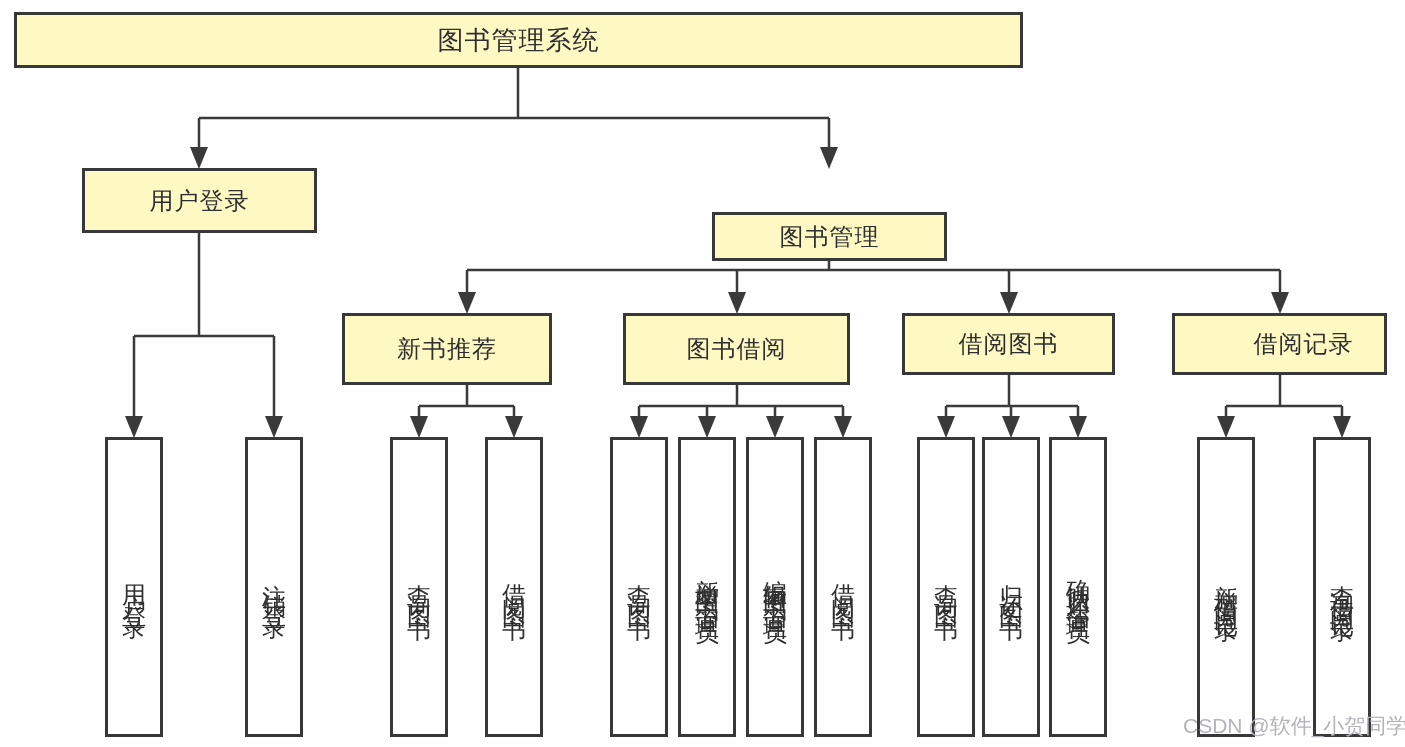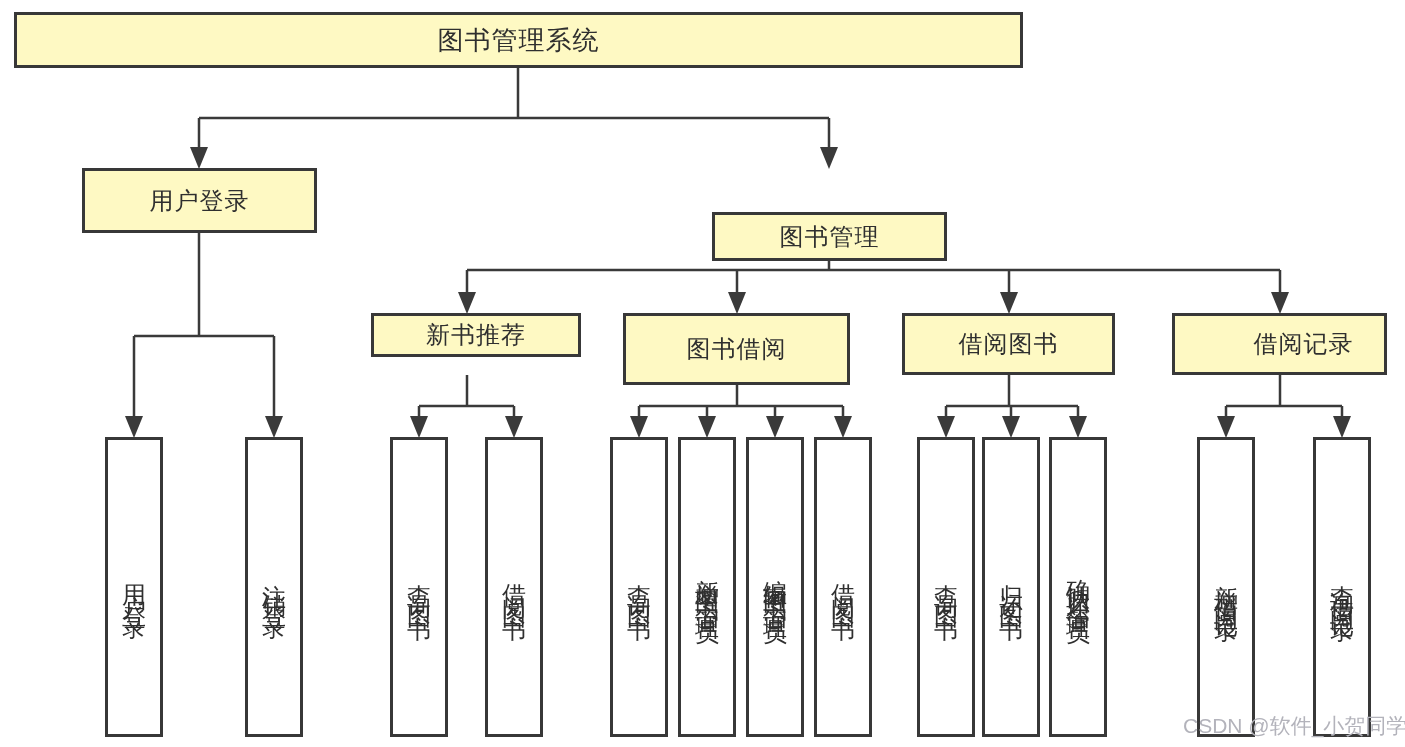--- a/index.html
+++ b/index.html
@@ -96,21 +96,21 @@
       <polygon points="1217,416 1235,416 1226,438"></polygon>
       <polygon points="1333,416 1351,416 1342,438"></polygon>
     </g>
   </svg>
 
   <div class="hbox root-box" style="left:14px; top:12px; width:1009px; height:56px;">图书管理系统</div>
 
   <div class="hbox" style="left:82px; top:168px; width:235px; height:65px;">用户登录</div>
   <div class="hbox" style="left:712px; top:168px; width:235px; height:49px;margin-top:44px;">图书管理</div>
 
-  <div class="hbox" style="left:371px; top:313px; width:210px; height:44px;">新书推荐</div>
+  <div class="hbox" style="left:342px; top:313px; width:210px; height:72px;">新书推荐</div>
   <div class="hbox" style="left:623px; top:313px; width:227px; height:72px;">图书借阅</div>
   <div class="hbox" style="left:902px; top:313px; width:213px; height:62px;">借阅图书</div>
   <div class="hbox" style="left:1172px; top:313px; width:215px; height:62px;padding-left:48px;">借阅记录</div>
 
   <div class="leaf" style="left:105px;">
     <span class="vtext ls-s">用户登录</span>
   </div>
   <div class="leaf" style="left:245px;">
     <span class="vtext ls-s">注销登录</span>
   </div>

